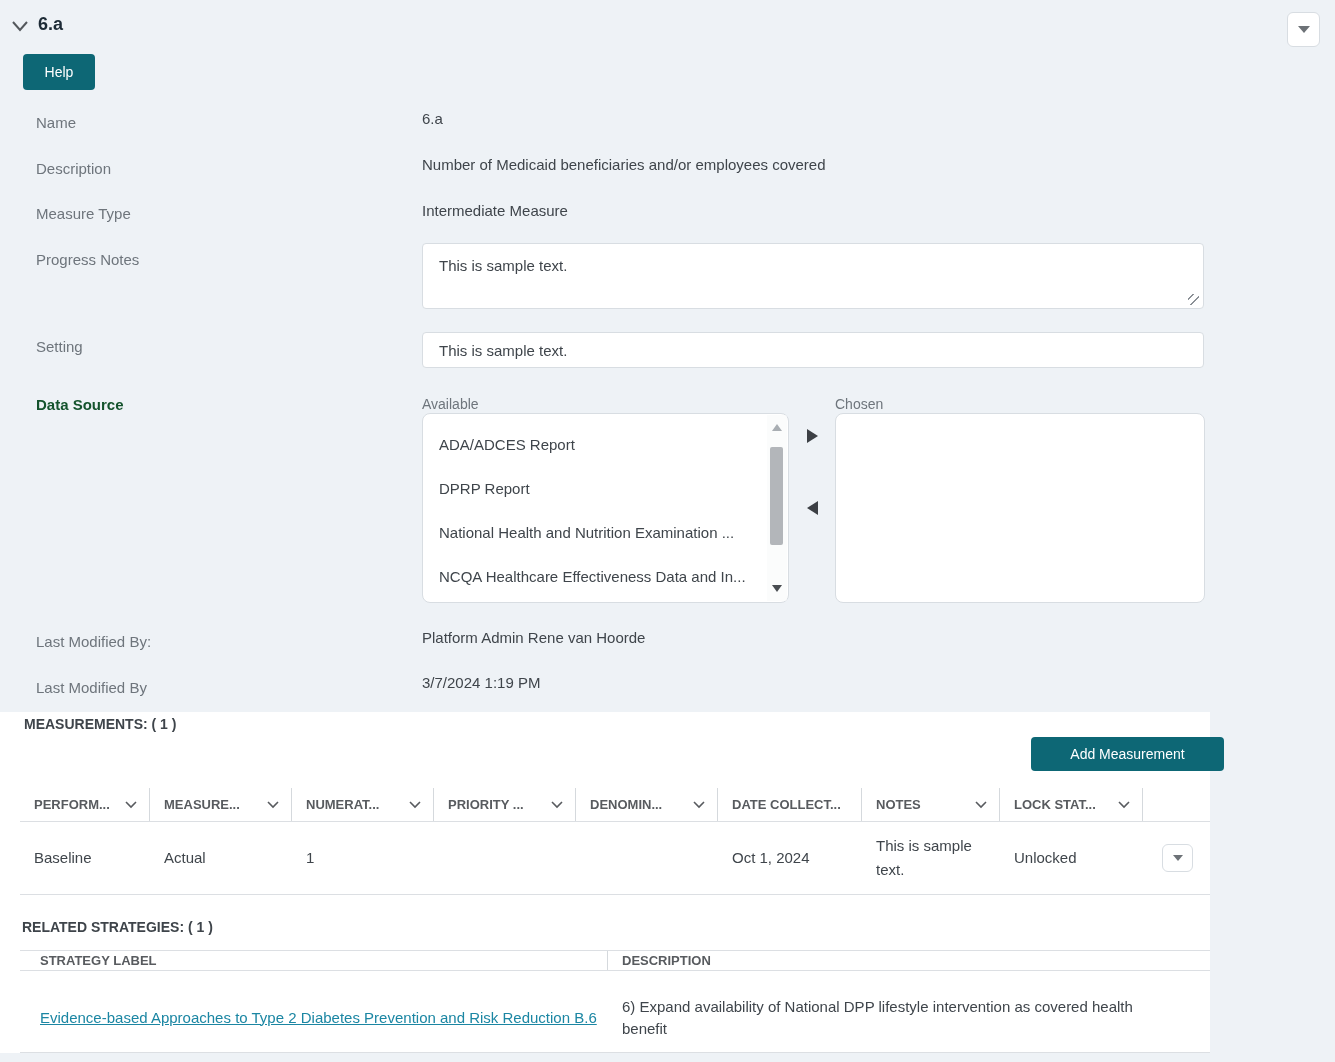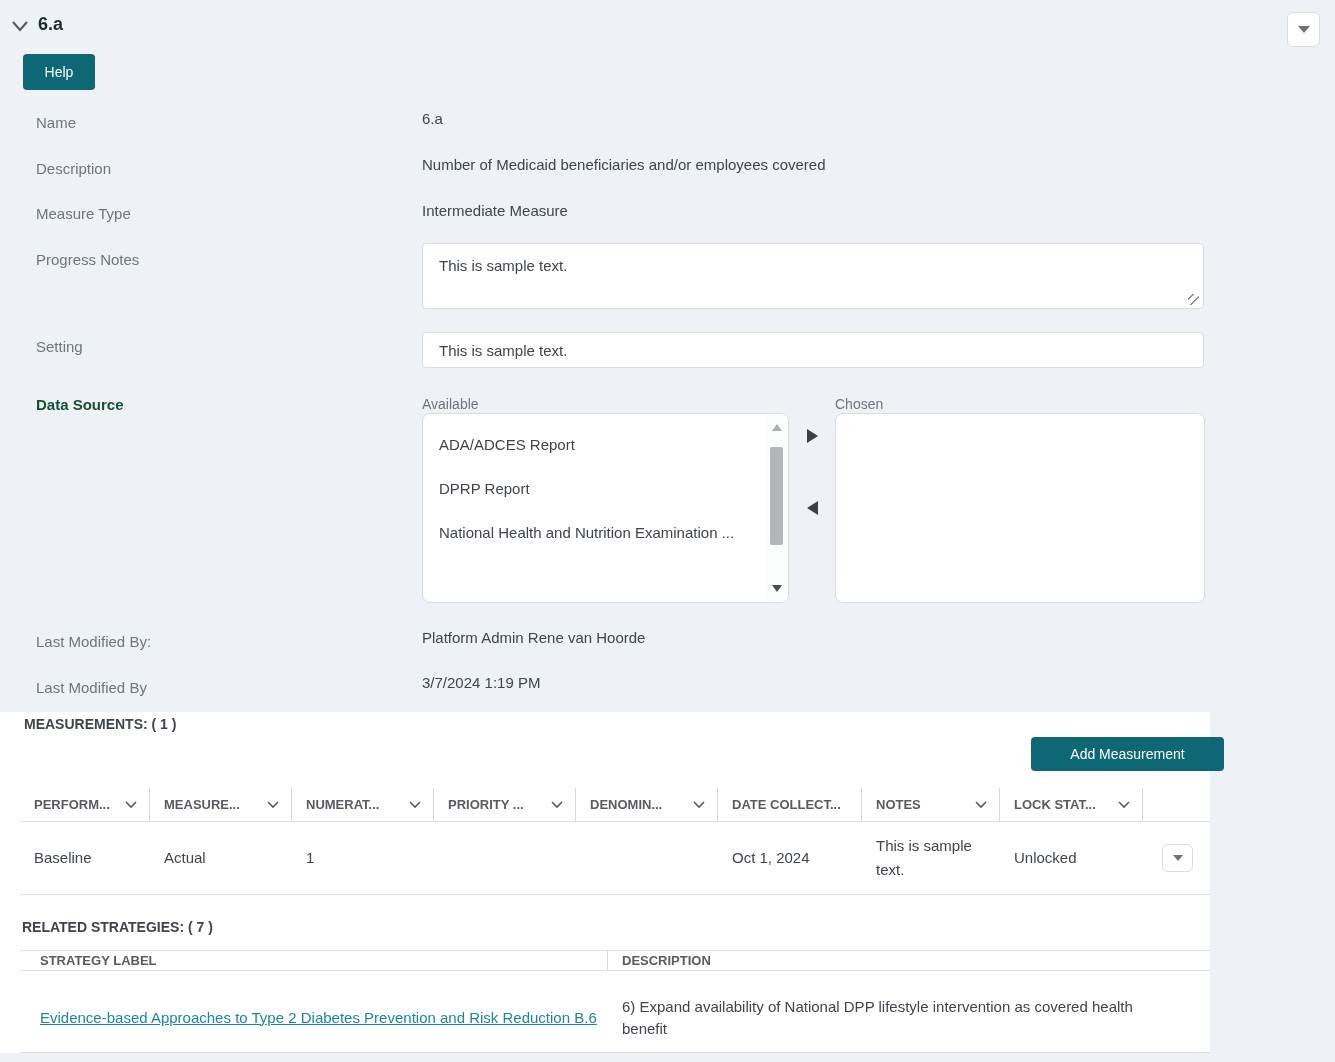--- a/index.html
+++ b/index.html
@@ -119,20 +119,21 @@
 <div class="abs flabel" style="top:338px">Setting</div>
 <input class="abs textbox setting-box" value="This is sample text." style="">
 
 <div class="abs flabel flabel-bold" style="top:396px">Data Source</div>
 <div class="abs sublabel" style="left:422px; top:396px">Available</div>
 <div class="abs listbox avail-box">
   <div class="list-items">
     <div class="list-item">ADA/ADCES Report</div>
     <div class="list-item">DPRP Report</div>
     <div class="list-item">National Health and Nutrition Examination ...</div>
+    <div class="list-item">NCQA Healthcare Effectiveness Data and In...</div>
   </div>
   <div class="scrollbar">
     <span class="sb-up"></span>
     <span class="sb-thumb"></span>
     <span class="sb-down"></span>
   </div>
 </div>
 <span class="abs move-right"></span>
 <span class="abs move-left"></span>
 <div class="abs sublabel" style="left:835px; top:396px">Chosen</div>
@@ -220,21 +221,21 @@
     <div class="td c5">Oct 1, 2024</div>
     <div class="td c6">This is sample text.</div>
     <div class="td c7">Unlocked</div>
     <div class="td c8 td-actions">
       <span class="menu-btn row-menu-btn">
         <span class="tri-down"></span>
       </span>
     </div>
   </div>
 
-  <div class="rs-title">RELATED STRATEGIES: ( 7 )</div>
+  <div class="rs-title">RELATED STRATEGIES: ( 1 )</div>
 
   <div class="rs-header">
     <div class="rs-th rs-c0">STRATEGY LABEL</div>
     <div class="rs-th rs-c1">DESCRIPTION</div>
   </div>
 
   <div class="rs-row">
     <div class="rs-cell-label">
       <a class="strategy-link">Evidence-based Approaches to Type 2 Diabetes Prevention and Risk Reduction B.6</a>
     </div>

